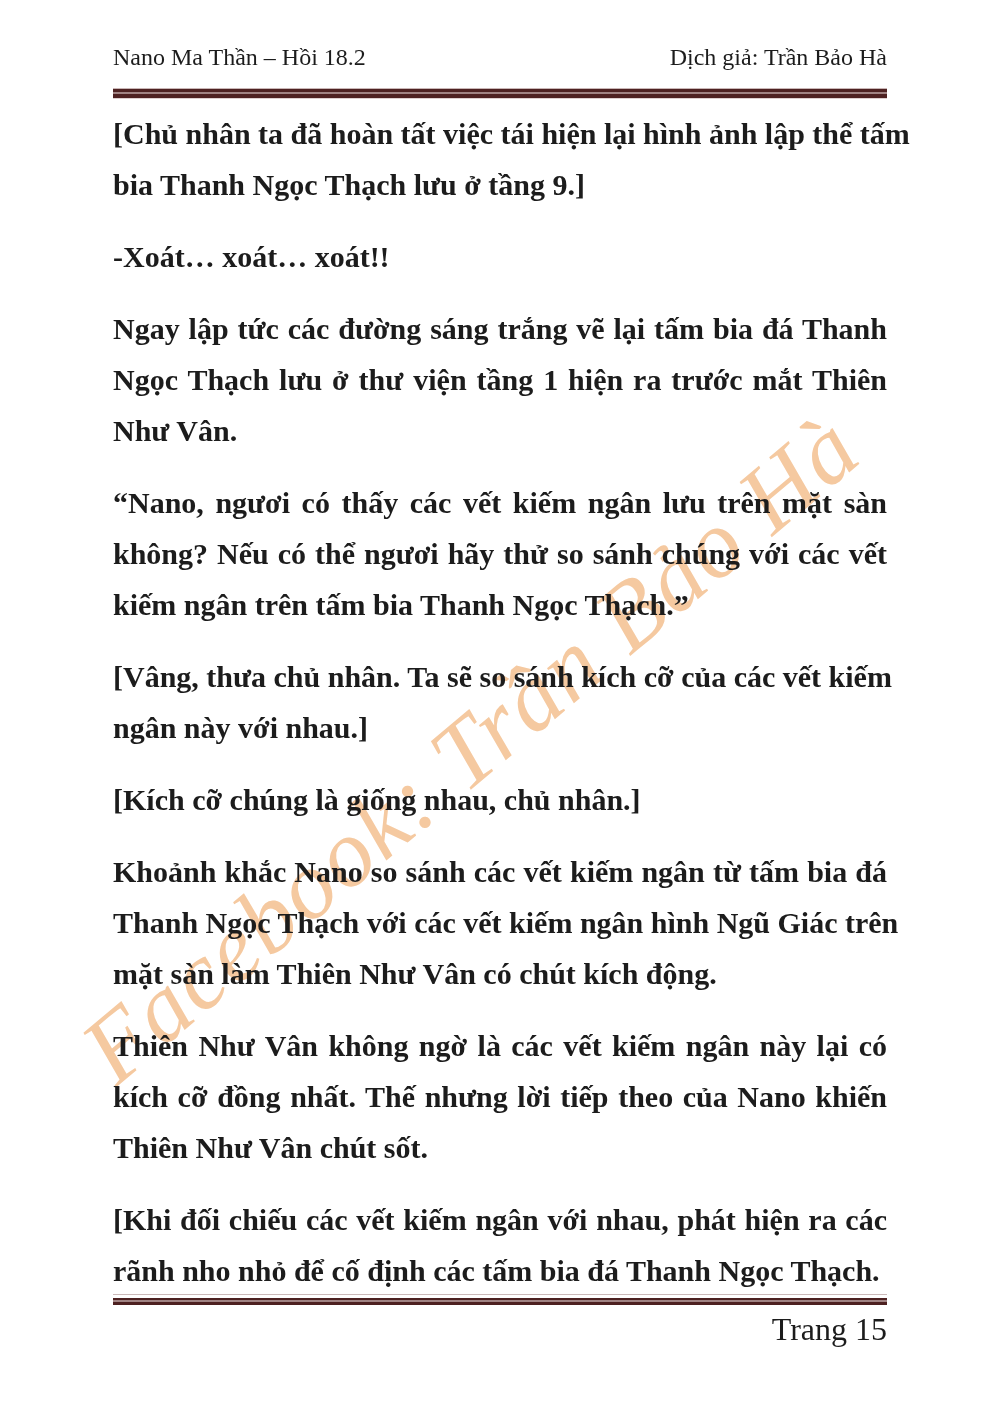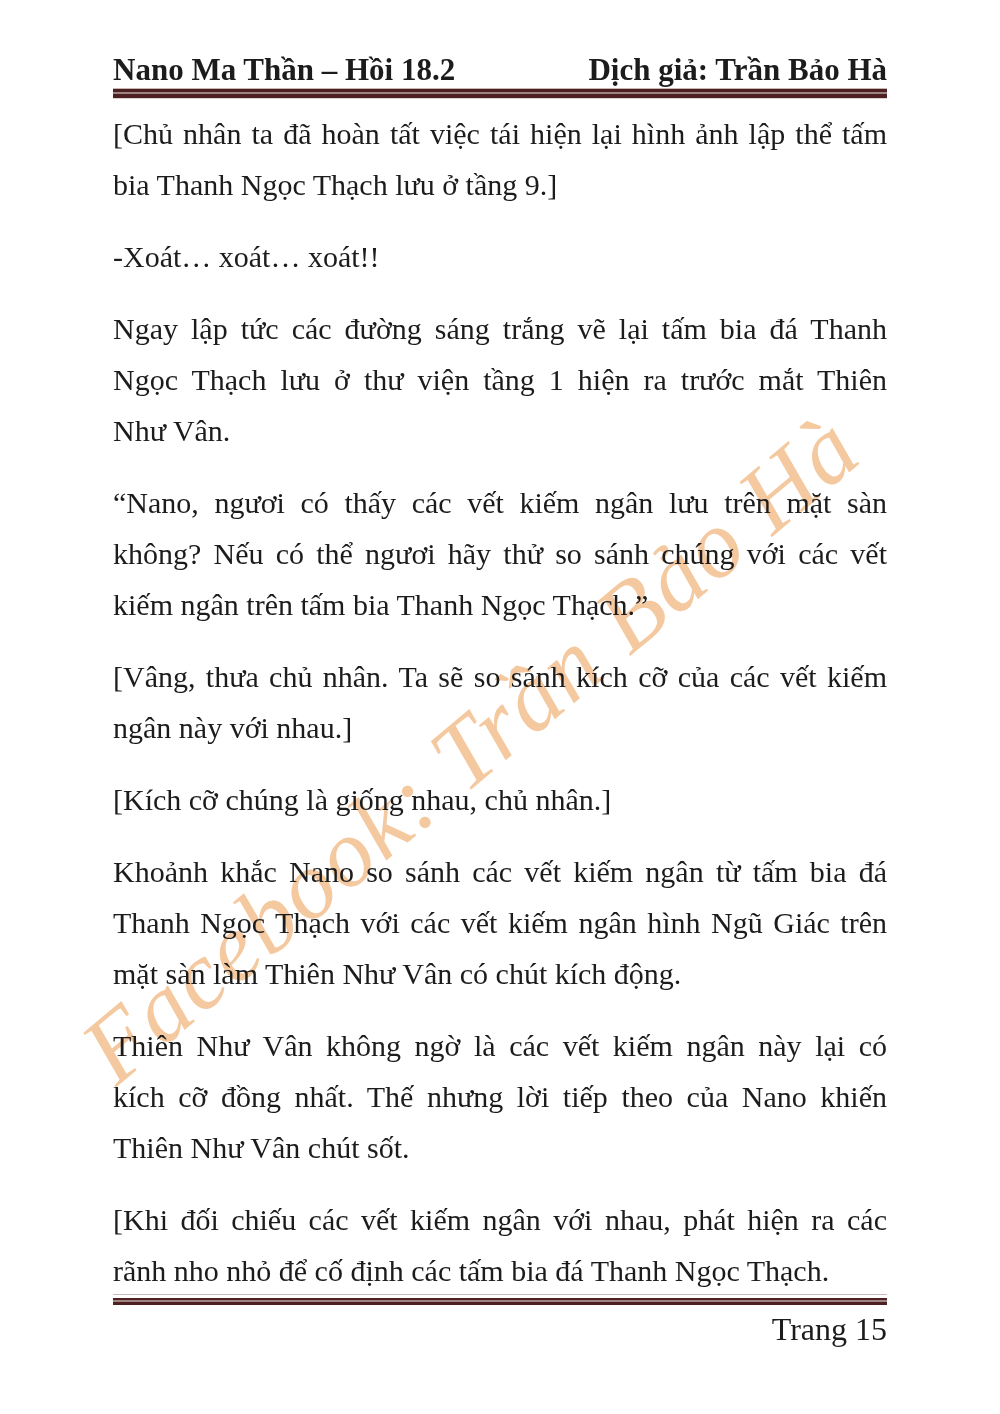--- a/index.html
+++ b/index.html
@@ -23,44 +23,43 @@
     letter-spacing: 2px;
     color: #f5c9a0;
     white-space: nowrap;
     z-index: 0;
     user-select: none;
   }
 
   .content { position: absolute; left: 113px; width: 774px; z-index: 1; }
 
   .header {
-    top: 52px;
+    top: 44px;
     display: flex;
     justify-content: space-between;
     align-items: baseline;
-    font-size: 31px;
-    font-weight: bold;
+    font-size: 24px;
   }
   .header-rule {
     top: 88px;
     height: 10px;
     background: linear-gradient(
       #c9b6b6 0, #c9b6b6 1px,
       #4d2121 1px, #4d2121 4px,
       #a08383 4px, #a08383 6px,
       #4d2121 6px, #4d2121 10px);
     box-shadow: 0 1px 0 #ddd0d0;
   }
 
   .body-text {
     top: 108px;
     font-size: 30px;
     line-height: 51px;
   }
-  .para { margin: 0 0 21px 0; }
+  .para { margin: 0 0 21px 0; font-weight: bold; }
   .para:last-child { margin-bottom: 0; }
   .line {
     display: block;
     white-space: nowrap;
     text-align: justify;
     text-align-last: justify;
   }
   .line:last-child { text-align-last: left; }
 
   .footer-rule {

